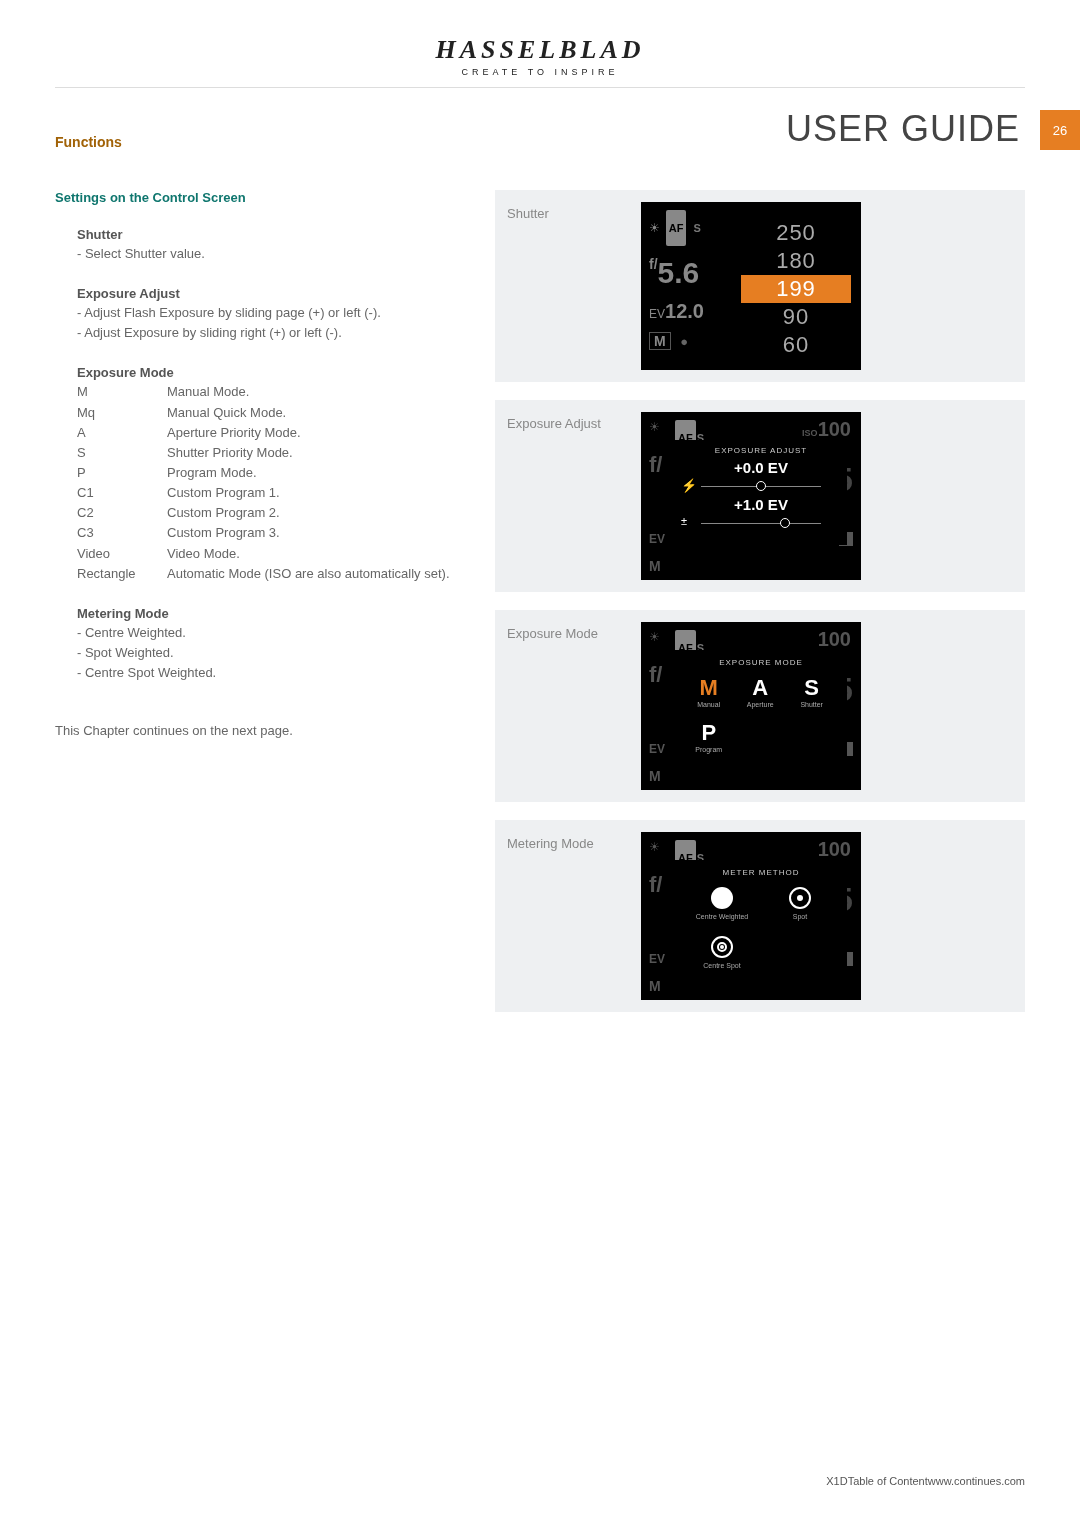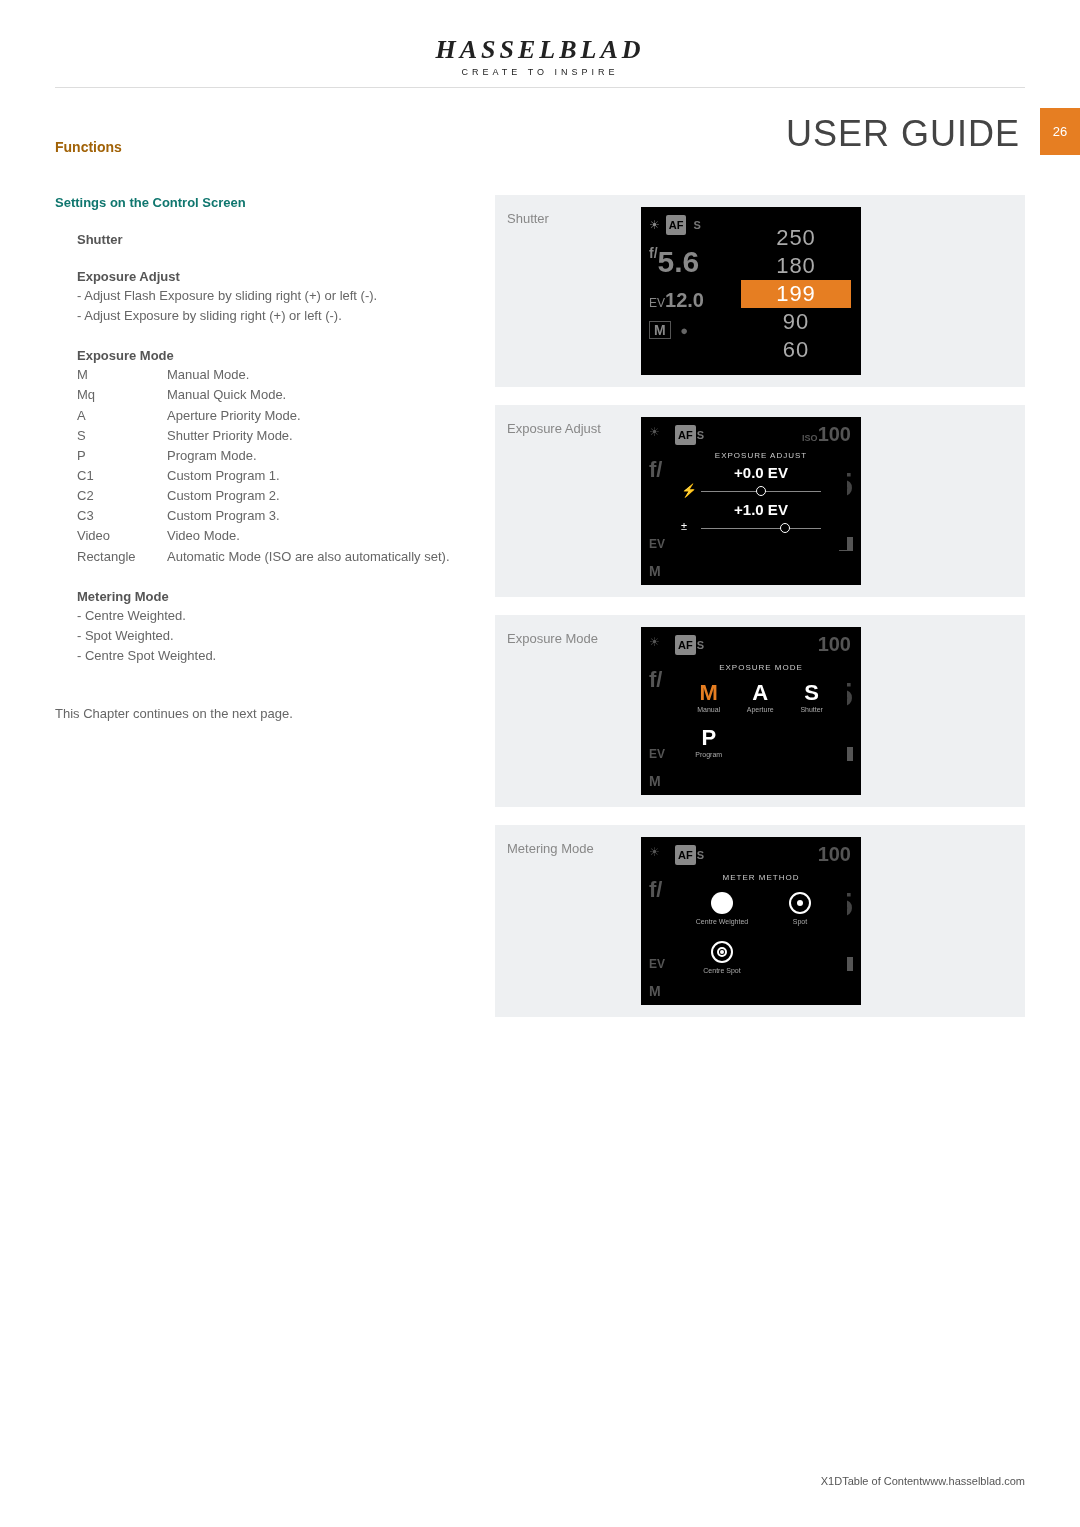--- a/index.html
+++ b/index.html
@@ -57,21 +57,21 @@
     letter-spacing: 1px;
     flex: 1;
     text-align: right;
     padding-right: 20px;
   }
   .page-num {
     background: #e67e22;
     color: #fff;
     font-size: 13px;
     width: 40px;
-    height: 47px;
+    height: 40px;
     display: flex;
     align-items: center;
     justify-content: center;
   }
 
   .content {
     display: flex;
     padding: 0 55px;
     gap: 30px;
   }
@@ -123,21 +123,21 @@
     font-family: "Helvetica Neue", Arial, sans-serif;
   }
   .icon-sun { color:#888; font-size:12px; }
   .hud-gray { color:#777; }
   .af-badge {
     display:inline-block;
     background:#888;
     color:#000;
     font-weight:bold;
     font-size:11px;
-    padding:4px 3px;
+    padding:12px 3px;
     border-radius:2px;
     margin-right:1px;
   }
 
   
   .shutter-left {
     position:absolute; left:8px; top:8px;
     display:flex; flex-direction:column; gap:10px;
   }
   .shutter-row1 { display:flex; align-items:center; gap:6px; }
@@ -250,25 +250,26 @@
   <div class="page-num">26</div>
 </div>
 
 <div class="content">
 
   <div class="col-left">
     <h3 class="settings-title">Settings on the Control Screen</h3>
 
     <div class="block">
       <h4>Shutter</h4>
+      <p>- Select Shutter value.</p>
     </div>
 
     <div class="block">
       <h4>Exposure Adjust</h4>
-      <p>- Adjust Flash Exposure by sliding right (+) or left (-).</p>
+      <p>- Adjust Flash Exposure by sliding page (+) or left (-).</p>
       <p>- Adjust Exposure by sliding right (+) or left (-).</p>
     </div>
 
     <div class="block">
       <h4>Exposure Mode</h4>
       <div class="mode-table" id="mode-table">
           <div class="mode-row">
             <div class="mode-key">M</div>
             <div class="mode-val">Manual Mode.</div>
           </div>
@@ -461,14 +462,14 @@
         </div>
       </div>
     </div>
 
   </div>
 </div>
 
 <div class="footer">
   <span>X1D</span>
   <span>Table of Content</span>
-  <span>www.hasselblad.com</span>
+  <span>www.continues.com</span>
 </div>
 
 </body></html>

